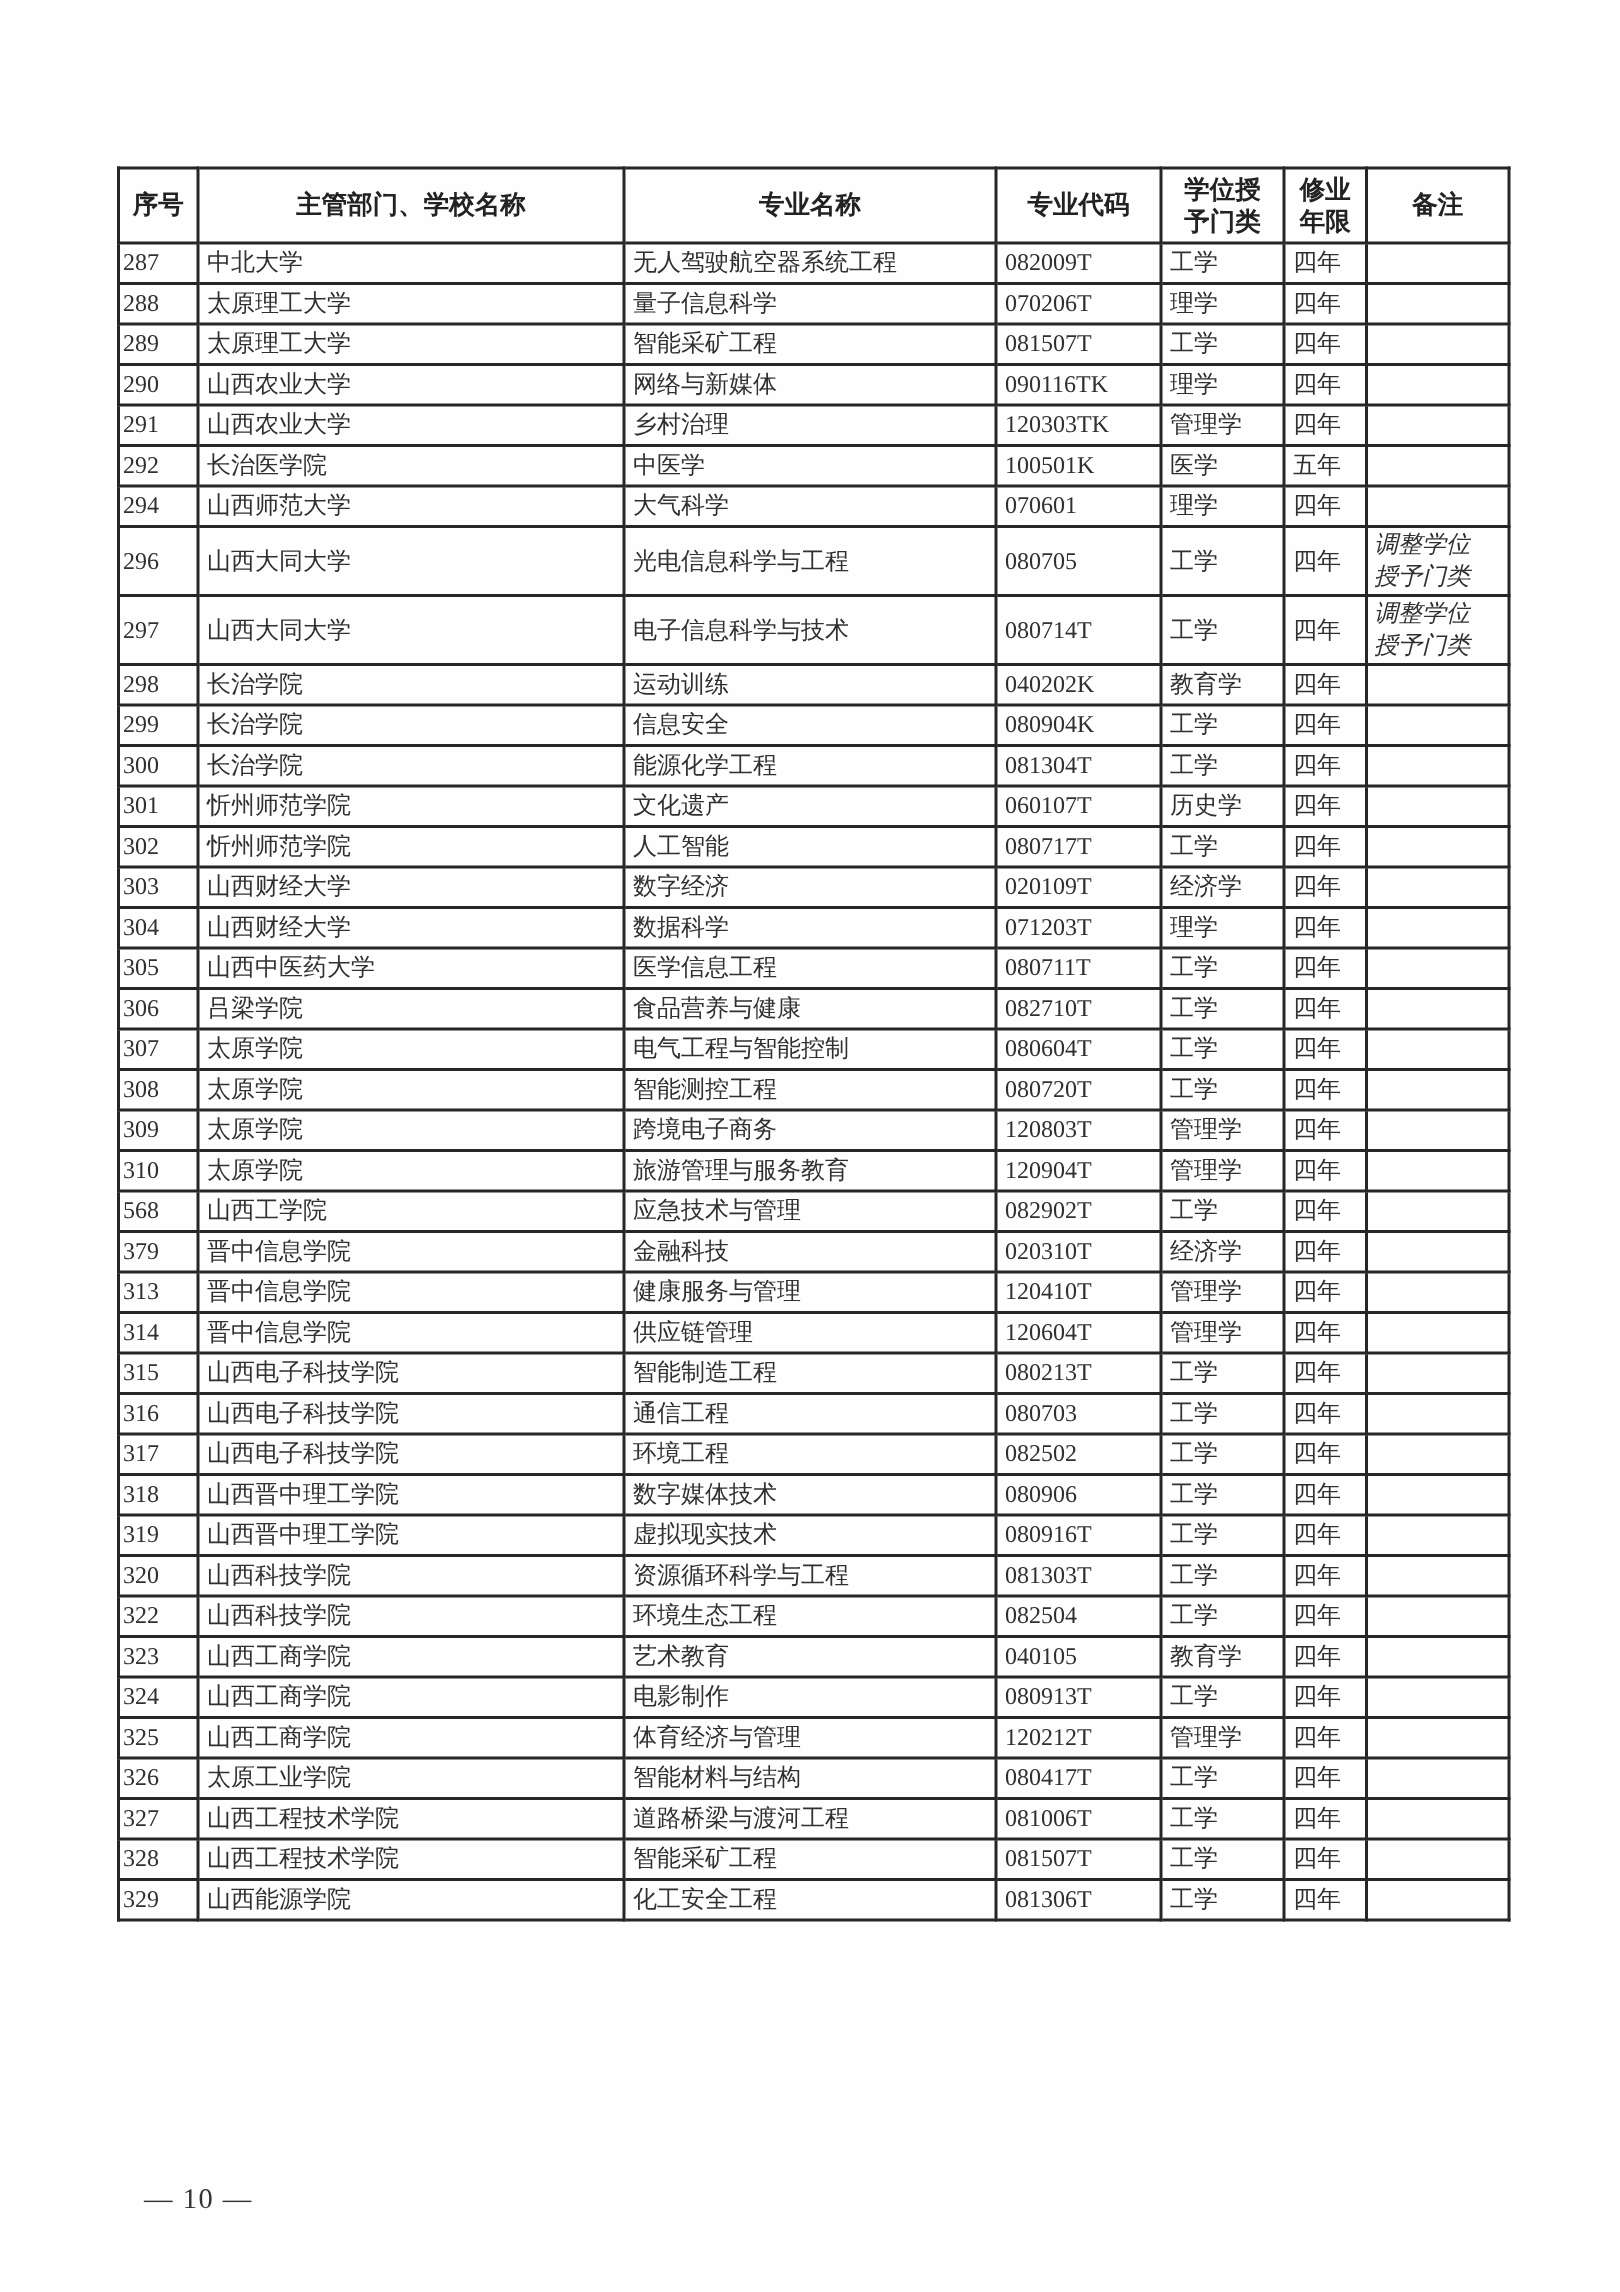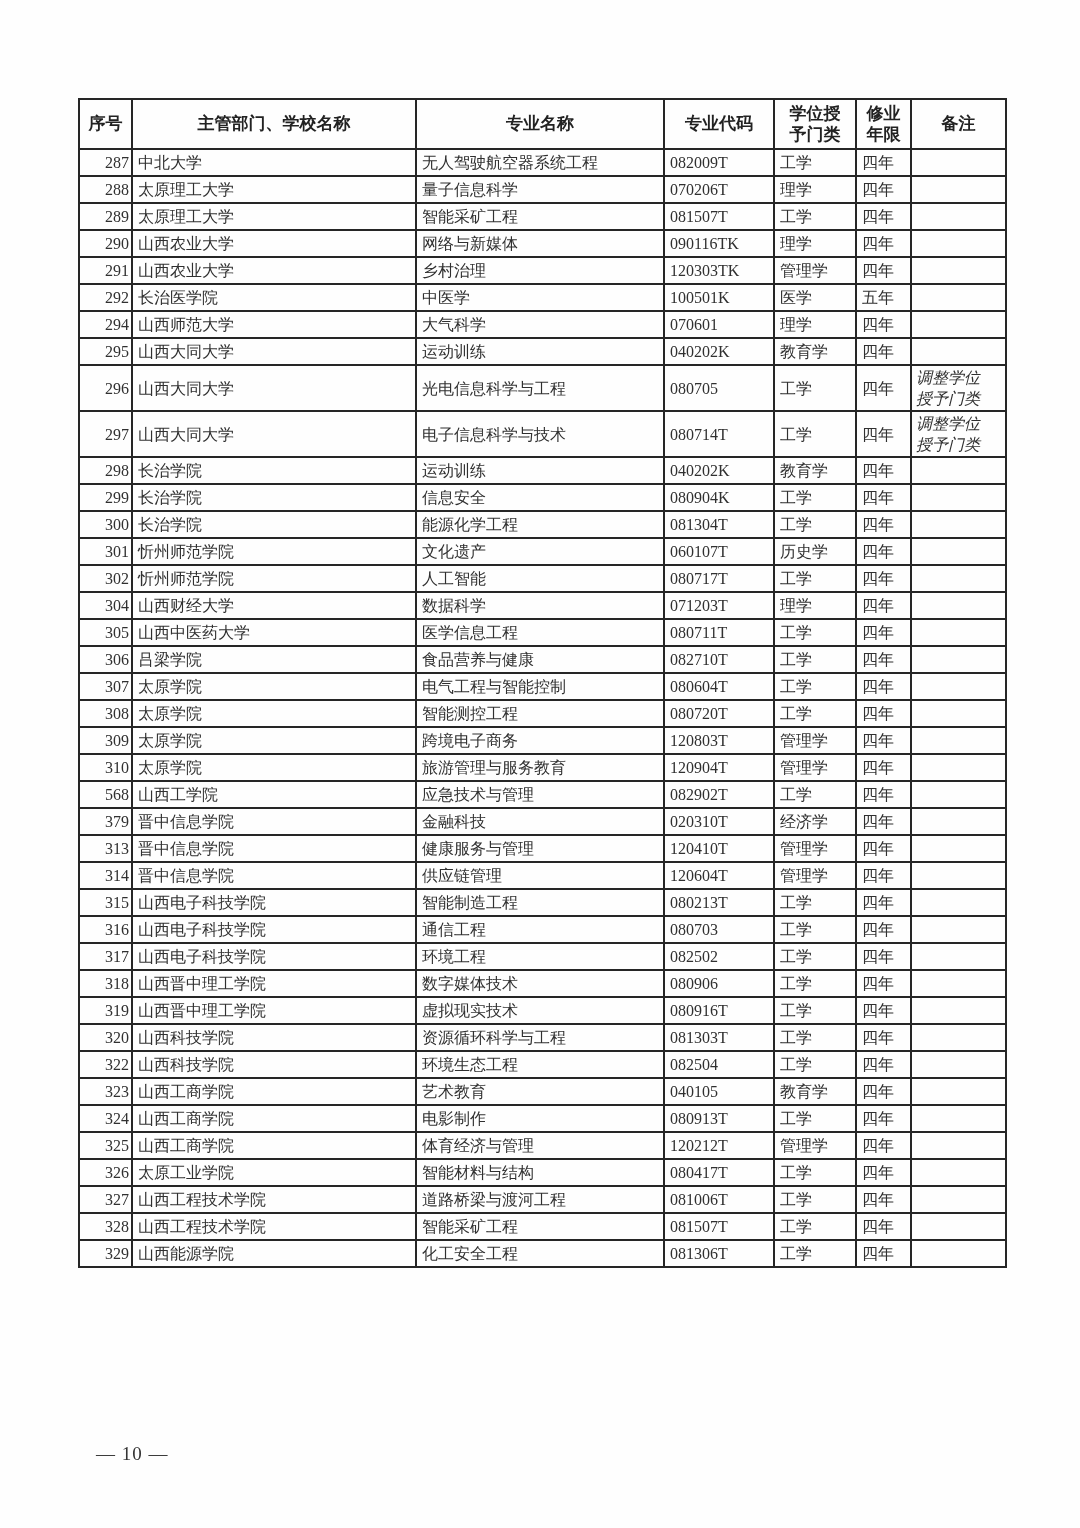--- a/index.html
+++ b/index.html
@@ -6,20 +6,21 @@
   html, body { background: #ffffff; }
   body {
     width: 1080px; height: 1528px;
     position: relative;
     font-family: "Liberation Serif", "DejaVu Serif", serif;
     color: #2d2d2d;
   }
   .page {
     position: absolute; inset: 0;
     background: #fefefe;
+    margin-top: 13px;
   }
   table.majors {
     position: absolute;
     left: 78px; top: 98px;
     width: 927px;
     border-collapse: collapse;
     table-layout: fixed;
   }
   .majors th, .majors td {
     border: 2px solid #262626;
@@ -36,21 +37,21 @@
     padding: 2px 1px;
     color: #222;
   }
   .majors tbody tr { height: 27px; }
   .majors td {
     font-size: 16px;
     line-height: 1.32;
     padding: 1px 5px;
     color: #303030;
   }
-  td.c-index { text-align: right; padding: 1px 2px; }
+  td.c-index { text-align: left; padding: 1px 2px; }
   td.c-school, td.c-major, td.c-code, td.c-degree, td.c-years { text-align: left; }
   td.c-remark { white-space: pre-line; padding: 1px 4px; font-style: italic; }
   .footer-pagenum {
     position: absolute;
     left: 96px; top: 1443px;
     font-size: 19px;
     color: #333;
     letter-spacing: 1px;
   }
 </style>
@@ -140,29 +141,20 @@
         <tr>
     <td class="c-index">294</td>
     <td class="c-school">山西师范大学</td>
     <td class="c-major">大气科学</td>
     <td class="c-code">070601</td>
     <td class="c-degree">理学</td>
     <td class="c-years">四年</td>
     <td class="c-remark"></td>
   </tr>
         <tr>
-    <td class="c-index">295</td>
-    <td class="c-school">山西大同大学</td>
-    <td class="c-major">运动训练</td>
-    <td class="c-code">040202K</td>
-    <td class="c-degree">教育学</td>
-    <td class="c-years">四年</td>
-    <td class="c-remark"></td>
-  </tr>
-        <tr>
     <td class="c-index">296</td>
     <td class="c-school">山西大同大学</td>
     <td class="c-major">光电信息科学与工程</td>
     <td class="c-code">080705</td>
     <td class="c-degree">工学</td>
     <td class="c-years">四年</td>
     <td class="c-remark">调整学位
 授予门类</td>
   </tr>
         <tr>
@@ -210,20 +202,29 @@
     <td class="c-degree">历史学</td>
     <td class="c-years">四年</td>
     <td class="c-remark"></td>
   </tr>
         <tr>
     <td class="c-index">302</td>
     <td class="c-school">忻州师范学院</td>
     <td class="c-major">人工智能</td>
     <td class="c-code">080717T</td>
     <td class="c-degree">工学</td>
+    <td class="c-years">四年</td>
+    <td class="c-remark"></td>
+  </tr>
+        <tr>
+    <td class="c-index">303</td>
+    <td class="c-school">山西财经大学</td>
+    <td class="c-major">数字经济</td>
+    <td class="c-code">020109T</td>
+    <td class="c-degree">经济学</td>
     <td class="c-years">四年</td>
     <td class="c-remark"></td>
   </tr>
         <tr>
     <td class="c-index">304</td>
     <td class="c-school">山西财经大学</td>
     <td class="c-major">数据科学</td>
     <td class="c-code">071203T</td>
     <td class="c-degree">理学</td>
     <td class="c-years">四年</td>

